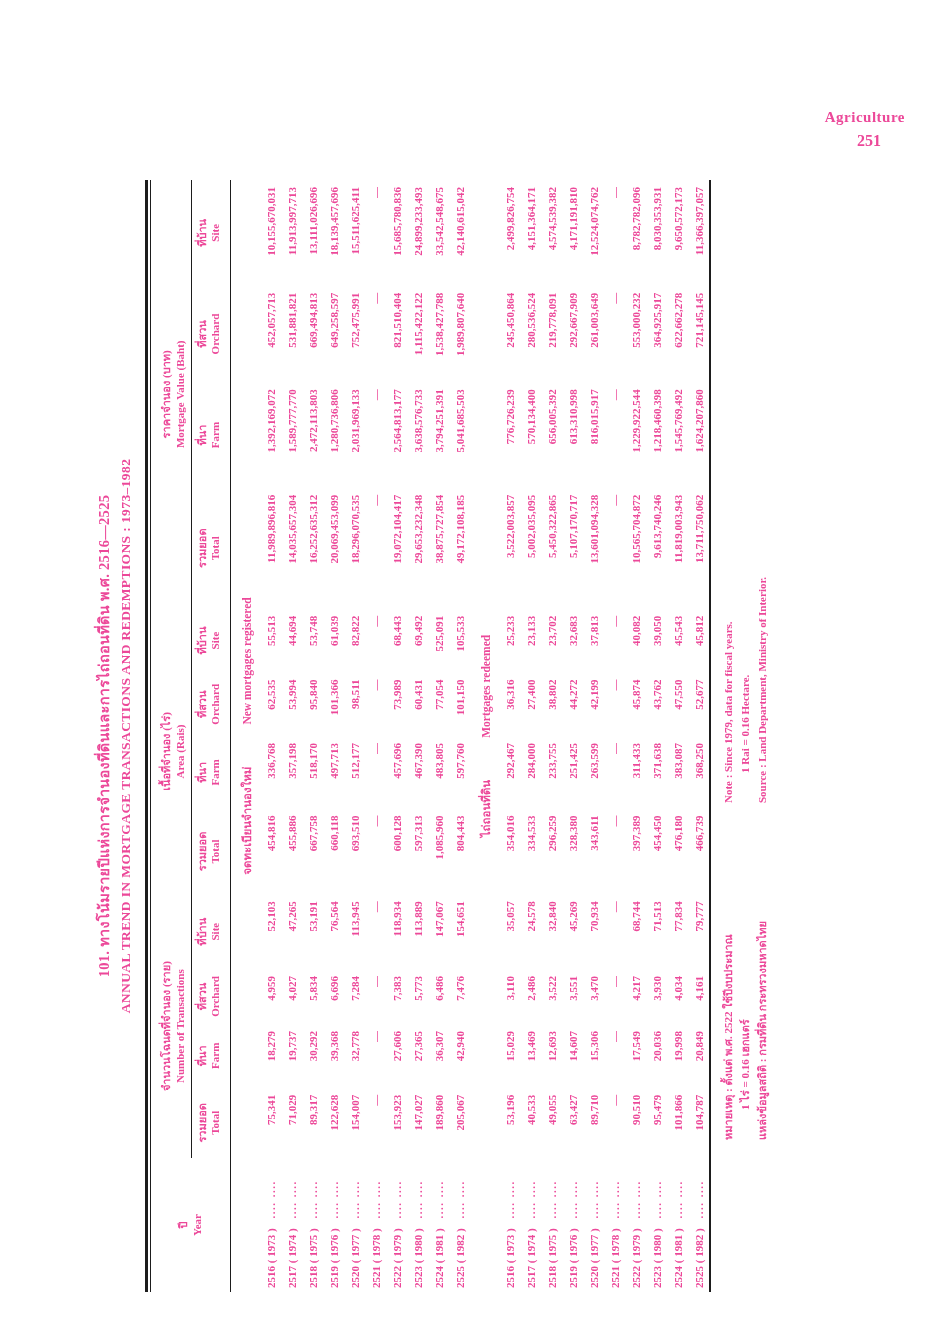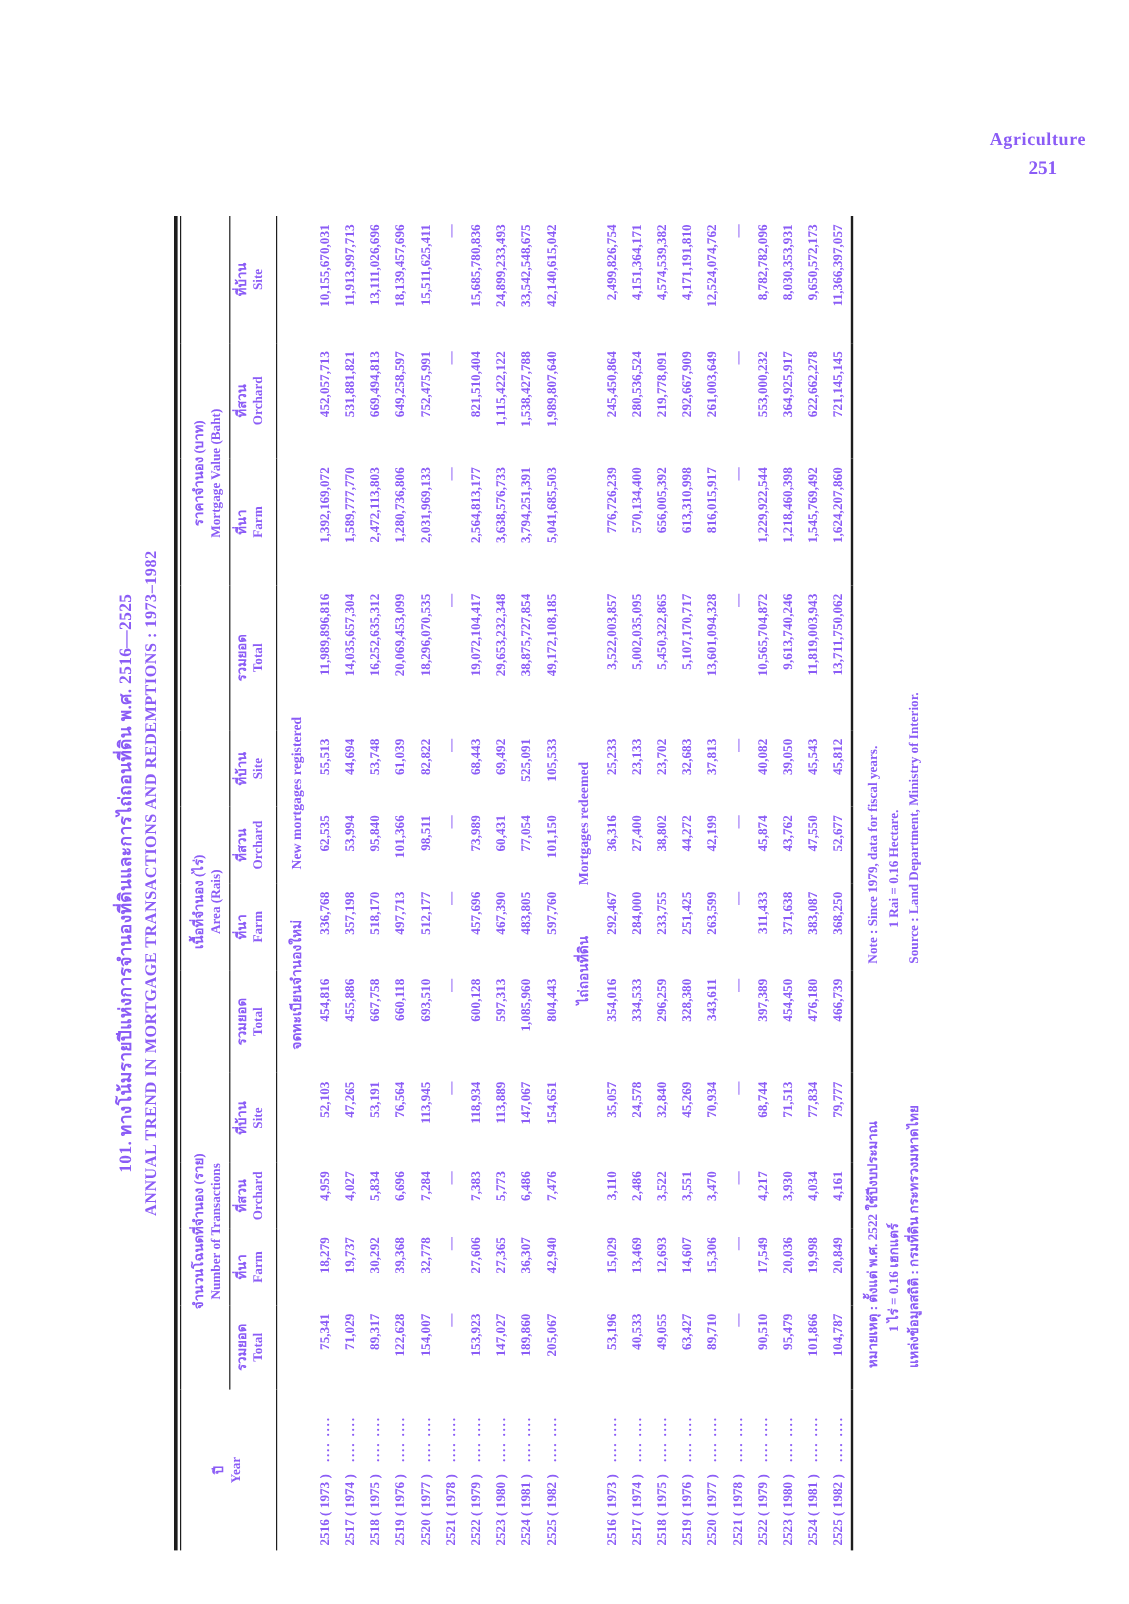--- a/index.html
+++ b/index.html
@@ -1,18 +1,18 @@
 <!DOCTYPE html>
 <html><head>
 <meta charset="utf-8">
 <style>
   html,body{margin:0;padding:0;background:#e8e8e8;}
   .page{
     position:relative;width:941px;height:1337px;background:#ffffff;
-    font-family:"Liberation Serif","DejaVu Serif",serif;color:#8b5cf6;
+    font-family:"Liberation Serif","DejaVu Serif",serif;color:#ec4899;
     overflow:hidden;margin:0 auto;
   }
   
   .corner{position:absolute;top:106px;right:36px;text-align:right;line-height:1.5;}
   .corner .chapter{font-weight:bold;font-size:15px;letter-spacing:.5px;}
   .corner .pageno{font-weight:bold;font-size:16px;padding-right:24px;font-family:Liberation Serif, serif;}
 
   
   .sheet{
     position:absolute;left:86px;top:1292px;width:1112px;height:758px;

